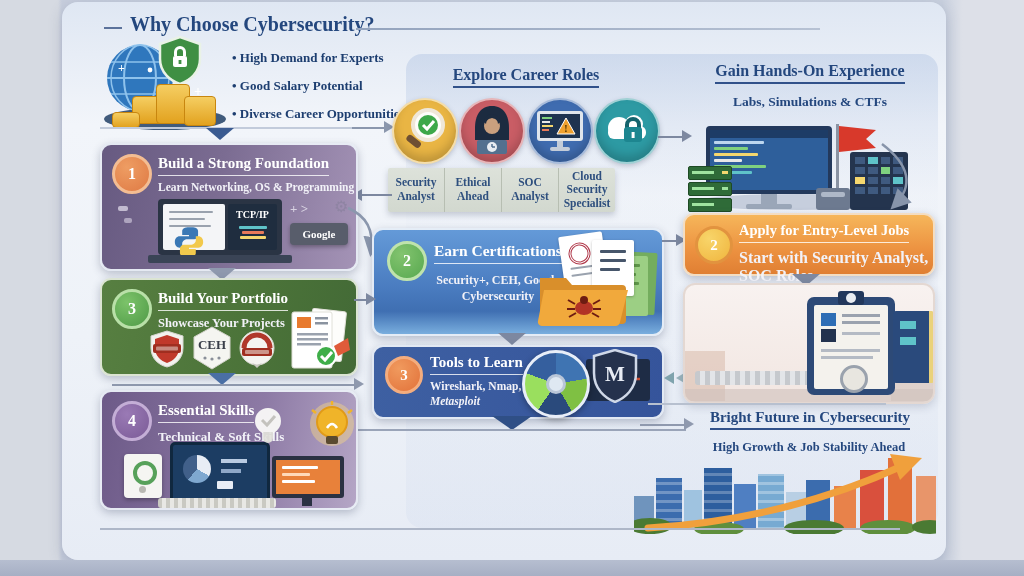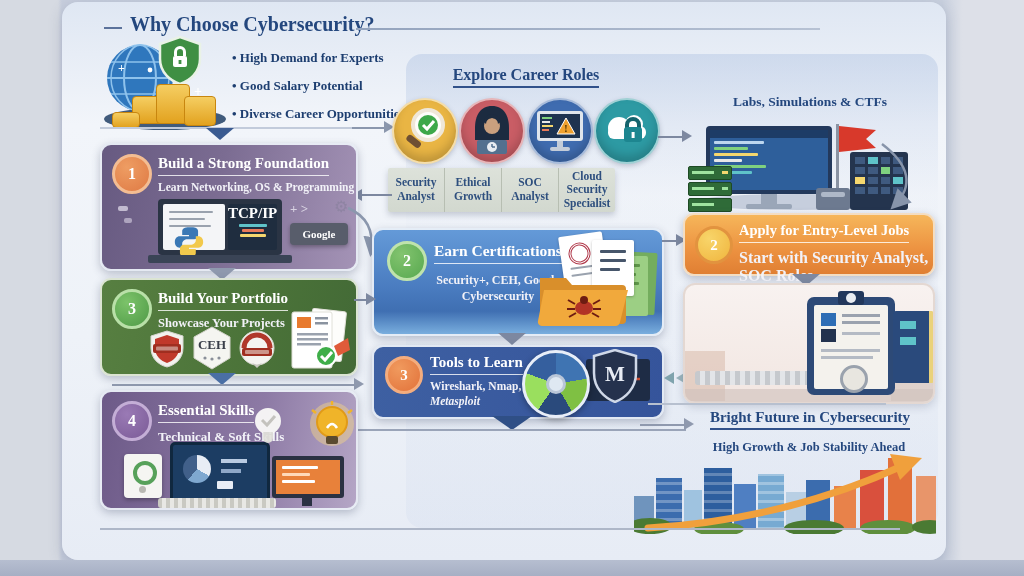--- a/index.html
+++ b/index.html
@@ -158,31 +158,34 @@
           <path d="M26 18 v-3 a6 6 0 0 1 12 0 v3" fill="none" stroke="#15646d" stroke-width="4"></path>
           <rect x="23" y="17" width="18" height="15" rx="3" fill="#1d8690"></rect>
           <rect x="30.6" y="22" width="3" height="6" fill="#fff"></rect>
         </svg>
       </div>
     </div>
   </div>
 
   <div class="abs role-band" style="left:388px;top:168px;width:227px;height:44px;">
     <div class="role-cell">Security Analyst</div>
-    <div class="role-cell">Ethical Growth</div>
+    <div class="role-cell">Ethical Ahead</div>
     <div class="role-cell">SOC Analyst</div>
     <div class="role-cell">Cloud Security Specialist</div>
   </div>
 
   <div class="abs line" style="left:658px;top:136px;width:26px;height:2px;background:#7d88a0;"></div>
   <div class="abs tri-right" style="left:682px;top:130px;"></div>
 
   <div class="abs line" style="left:362px;top:194px;width:30px;height:2px;background:#7d88a0;"></div>
   <div class="abs tri-left" style="left:352px;top:189px;"></div>
 
+  <div class="abs section-title" style="left:684px;top:62px;width:252px;">
+    <span class="u">Gain Hands-On Experience</span>
+  </div>
   <div class="abs h-navy" style="left:684px;top:94px;width:252px;text-align:center;font-size:13.5px;">Labs, Simulations &amp; CTFs</div>
   <div class="abs" style="left:688px;top:118px;width:236px;height:100px;">
     <div class="abs" style="left:6px;top:76px;width:210px;height:16px;border-radius:50%;background:#c6cedd;"></div>
 
     <div class="abs" style="left:142px;top:4px;">
       <svg width="50" height="70" viewBox="0 0 50 70">
         <rect x="6" y="2" width="3" height="66" fill="#8a93a3"></rect>
         <polygon points="9,4 46,8 36,17 46,26 9,30" fill="#d8392b"></polygon>
       </svg>
     </div>
@@ -256,21 +259,21 @@
     <div class="step-sub" style="left:56px;top:36px;">Learn Networking, OS &amp; Programming</div>
 
     <div class="abs" style="left:42px;top:54px;width:205px;height:64px;">
       <div class="abs" style="left:14px;top:0;width:124px;height:56px;background:#2a3444;border-radius:4px;">
         <div style="position:absolute;left:5px;top:5px;width:62px;height:46px;background:#f4f5f7;border-radius:2px;">
           <div class="doc-line" style="width:44px;margin:7px 6px 0;"></div>
           <div class="doc-line" style="width:36px;margin:5px 6px 0;"></div>
           <div class="doc-line" style="width:42px;margin:5px 6px 0;"></div>
         </div>
         <div style="position:absolute;left:70px;top:5px;width:49px;height:46px;background:#1f2d3f;border-radius:2px;text-align:center;">
-          <span style="color:#fff;font-weight:700;font-size:15px;line-height:18px;">TCP/IP</span>
+          <span style="color:#fff;font-weight:700;font-size:10px;line-height:18px;">TCP/IP</span>
           <div class="screen-dash" style="width:28px;background:#5fc3c9;margin:2px auto;"></div>
           <div class="screen-dash" style="width:22px;background:#e87a5a;margin:2px auto;"></div>
           <div class="screen-dash" style="width:26px;background:#f5d76e;margin:2px auto;"></div>
         </div>
       </div>
       <div class="abs" style="left:28px;top:26px;">
         <svg width="34" height="34" viewBox="0 0 24 24">
           <path d="M12 1.5c-3 0-4.8 1-4.8 2.8V7h4.8v1H5.4c-2 0-3.4 1.6-3.4 4s1.4 4 3.4 4h1.8v-2.8c0-1.8 1.7-3.2 3.8-3.2h4.6c1.6 0 2.8-1.2 2.8-2.8V4.3c0-1.8-1.8-2.8-4.4-2.8z" fill="#3a78b5"></path>
           <path d="M12 22.5c3 0 4.8-1 4.8-2.8V17h-4.8v-1h6.6c2 0 3.4-1.6 3.4-4s-1.4-4-3.4-4h-1.8v2.8c0 1.8-1.7 3.2-3.8 3.2H8.4c-1.6 0-2.8 1.2-2.8 2.8v2.9c0 1.8 1.8 2.8 6.4 2.8z" fill="#f2c94c"></path>
         </svg>

